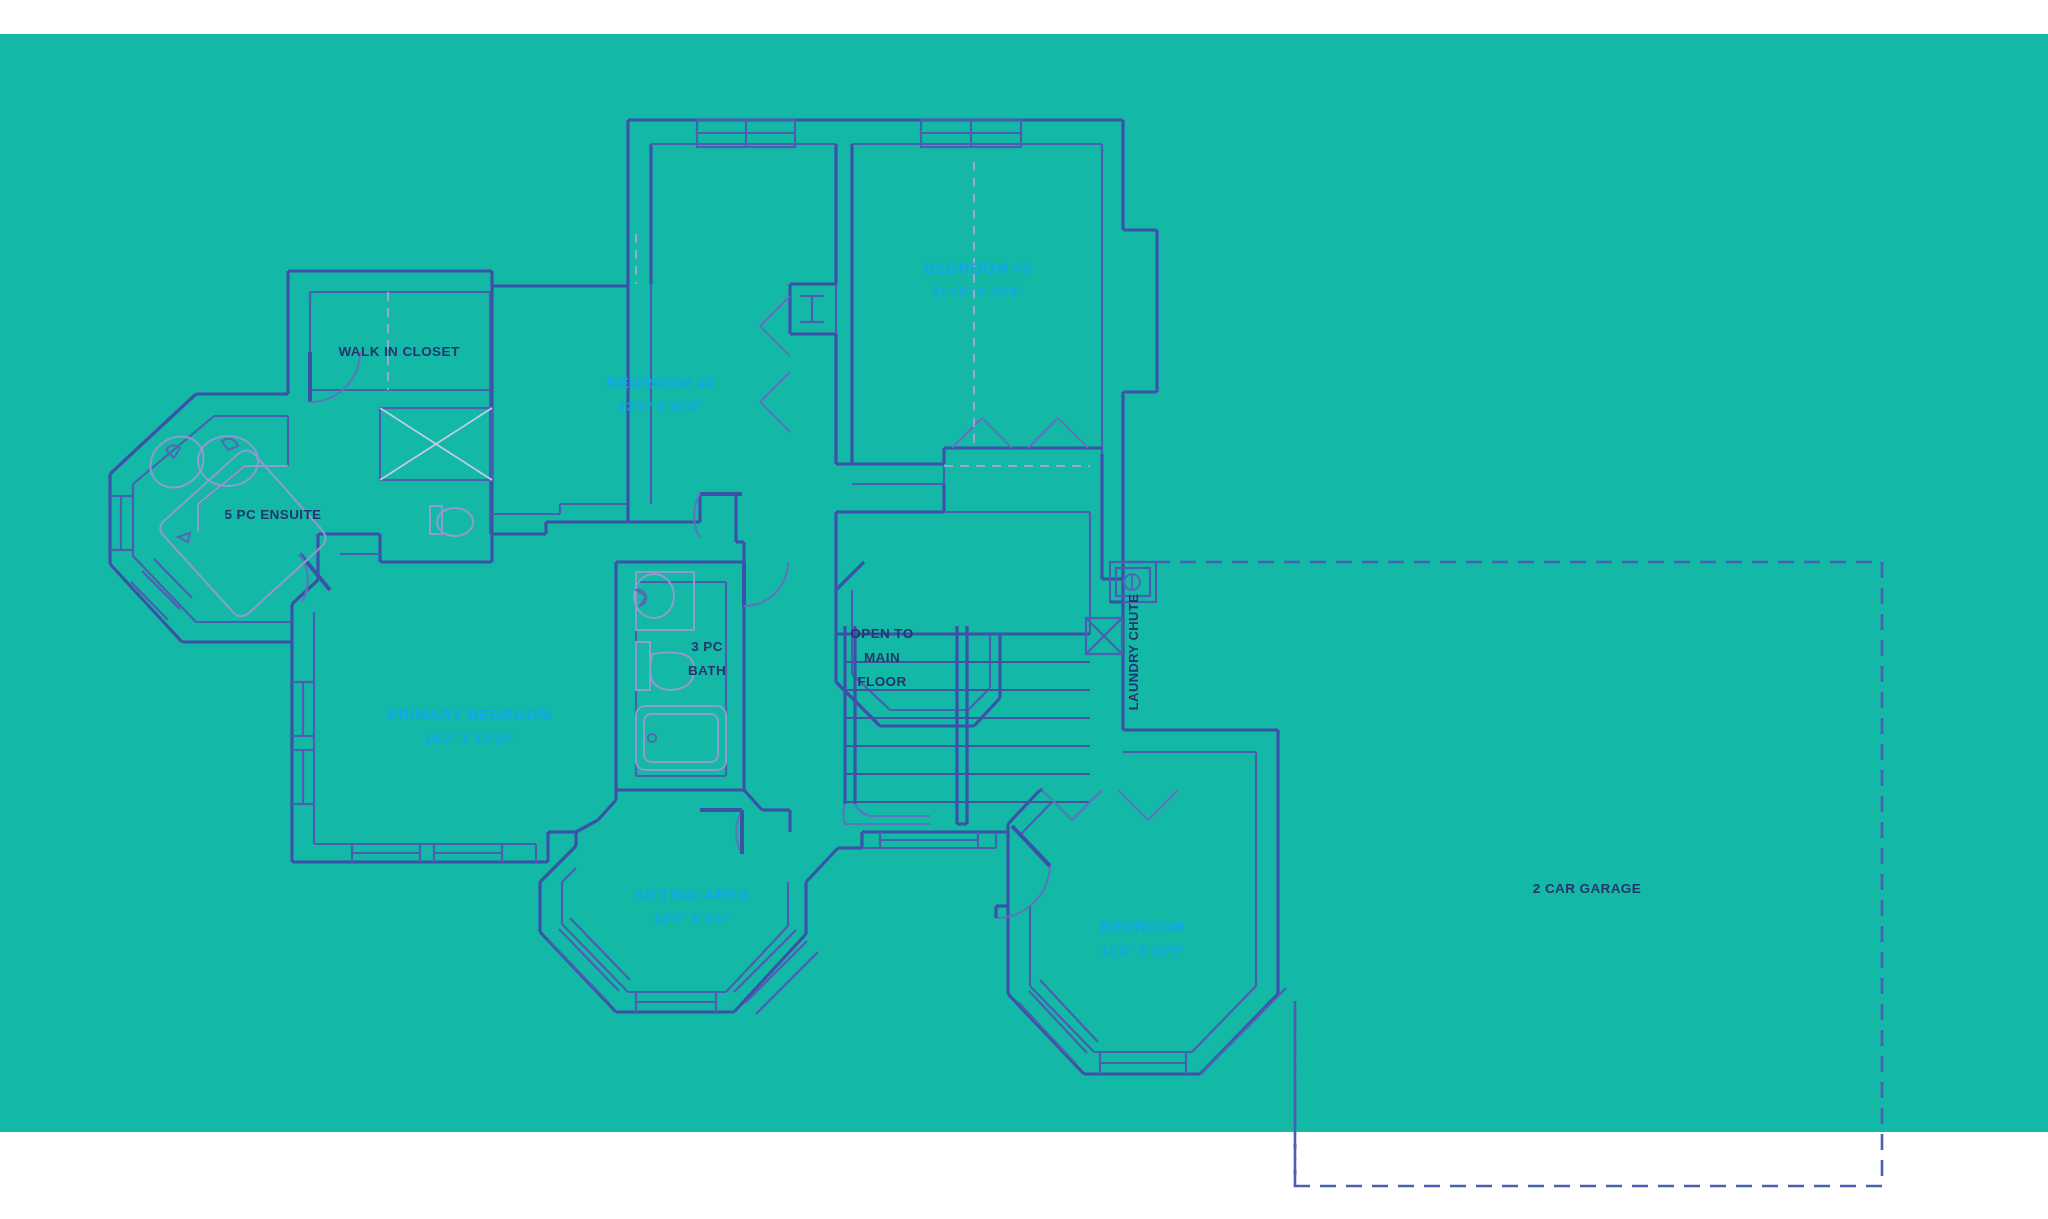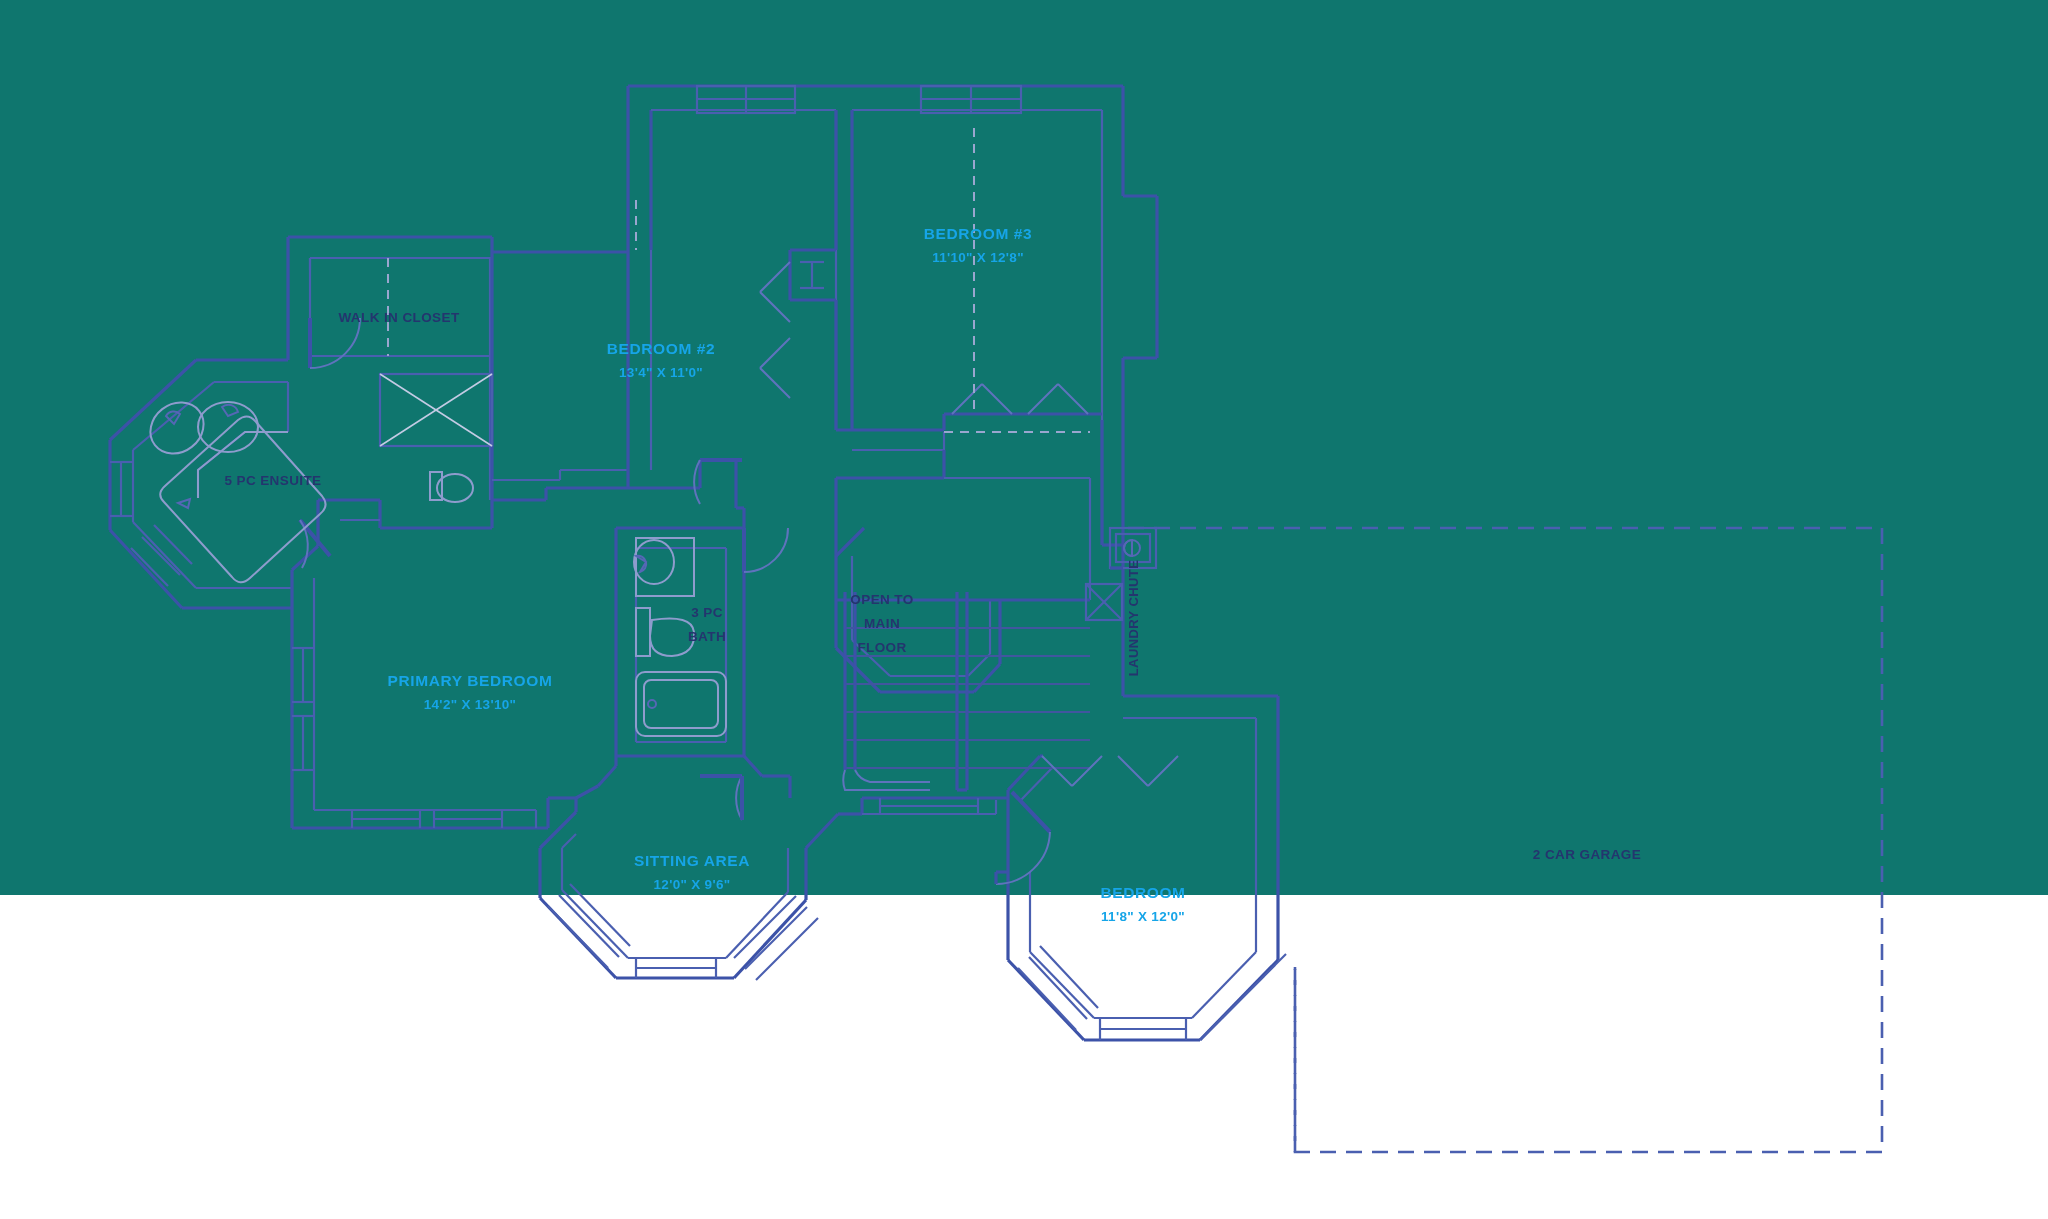--- a/index.html
+++ b/index.html
@@ -9,22 +9,23 @@
   }
   body {
     width: 2048px;
     height: 1219px;
     overflow: hidden;
     font-family: "Liberation Sans", sans-serif;
   }
   #plan-root {
     position: relative;
     width: 2048px;
-    height: 895px;
-    background: #0f766e;
+    height: 1098px;
+    background: #14b8a6;
+    margin-top: 34px;
   }
   svg.floorplan {
     display: block;
     width: 2048px;
     height: 1219px;
   }
   
   .wall {
     fill: none;
     stroke: #3c52a8;

